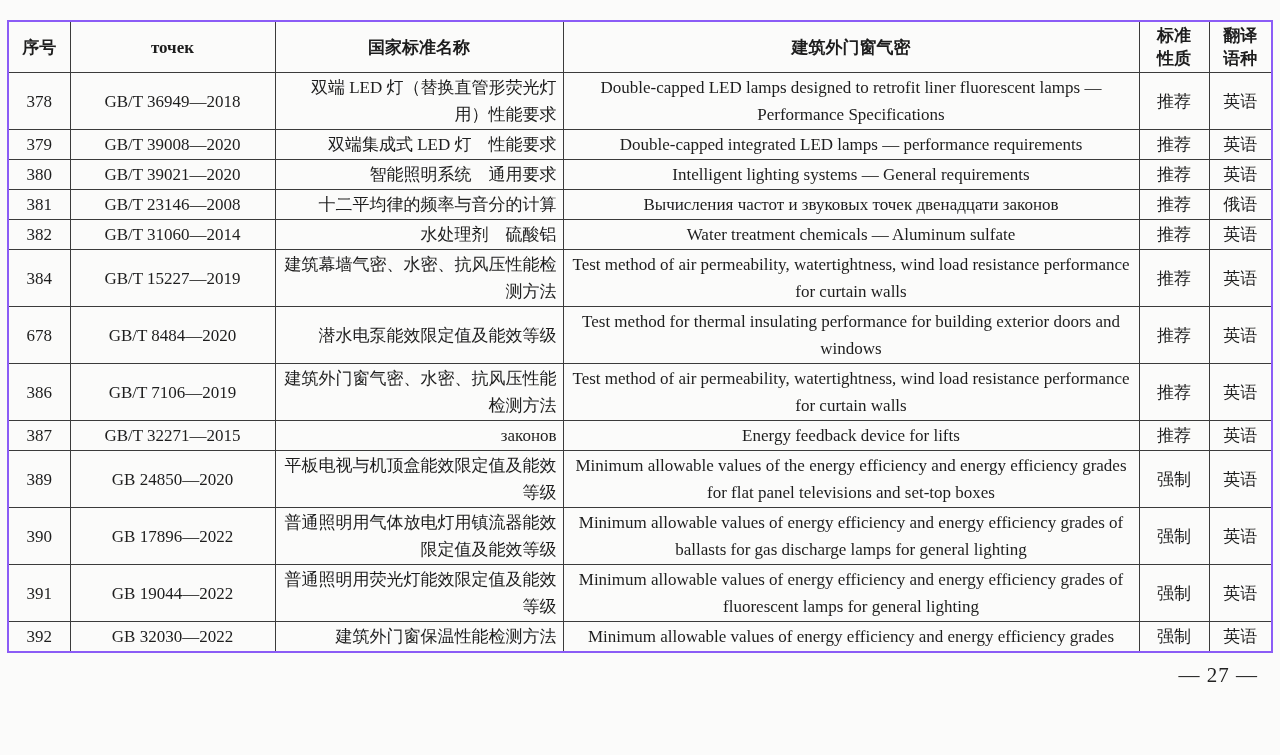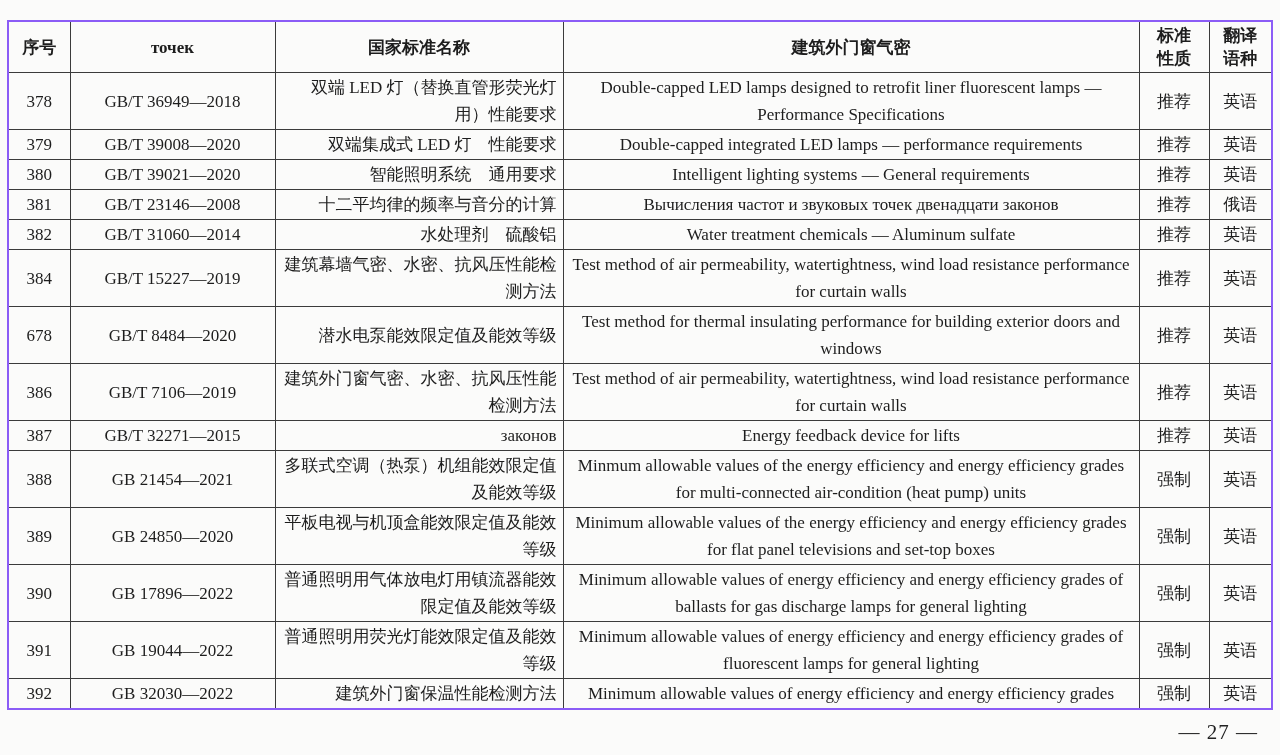--- a/index.html
+++ b/index.html
@@ -158,28 +158,20 @@
       </tr>
       <tr>
         <td class="cell-no">387</td>
         <td class="cell-code">GB/T 32271—2015</td>
         <td class="cell-name">законов</td>
         <td class="cell-foreign">Energy feedback device for lifts</td>
         <td class="cell-nature">推荐</td>
         <td class="cell-lang">英语</td>
       </tr>
       <tr>
-        <td class="cell-no">388</td>
-        <td class="cell-code">GB 21454—2021</td>
-        <td class="cell-name">多联式空调（热泵）机组能效限定值及能效等级</td>
-        <td class="cell-foreign">Minmum allowable values of the energy efficiency and energy efficiency grades for multi-connected air-condition (heat pump) units</td>
-        <td class="cell-nature">强制</td>
-        <td class="cell-lang">英语</td>
-      </tr>
-      <tr>
         <td class="cell-no">389</td>
         <td class="cell-code">GB 24850—2020</td>
         <td class="cell-name">平板电视与机顶盒能效限定值及能效等级</td>
         <td class="cell-foreign">Minimum allowable values of the energy efficiency and energy efficiency grades for flat panel televisions and set-top boxes</td>
         <td class="cell-nature">强制</td>
         <td class="cell-lang">英语</td>
       </tr>
       <tr>
         <td class="cell-no">390</td>
         <td class="cell-code">GB 17896—2022</td>

